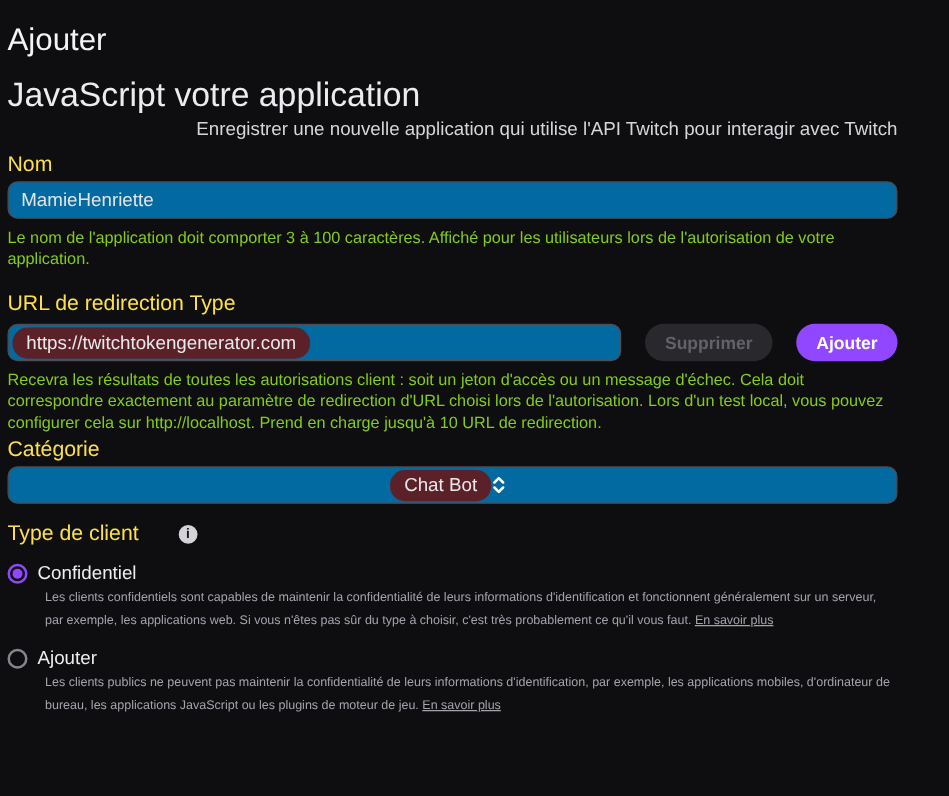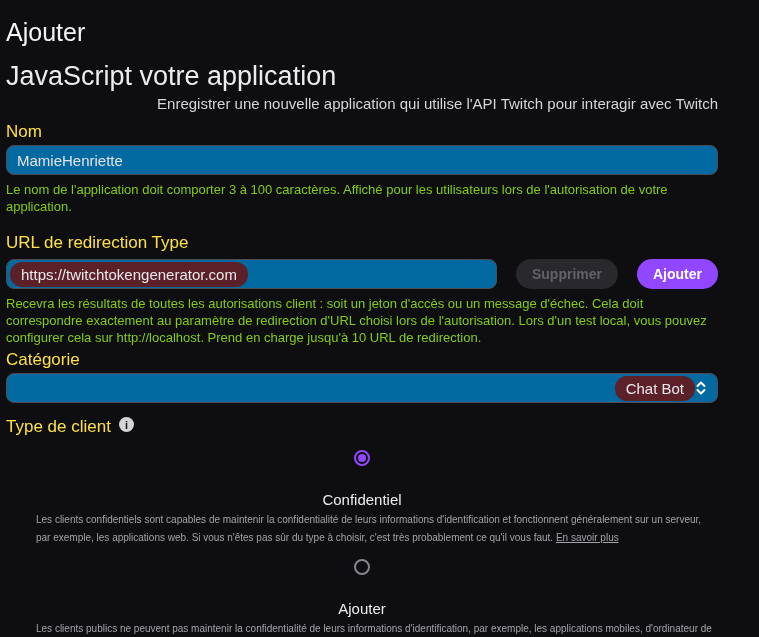--- a/index.html
+++ b/index.html
@@ -23,45 +23,45 @@
   .mt19{margin-top:4px;}
 
   .textfield{
     box-sizing:border-box;height:30px;margin-top:3px;
     border:1px solid #4c4c54;border-radius:8px;background:#0369a1;
     color:#e4e4e8;font-size:15px;padding:0 10px;
     display:flex;align-items:center;
   }
   input.textfield{width:712px;display:block;font-family:inherit;outline:none;}
   .url{width:535px;}
-  .select{width:712px;justify-content:flex-end;cursor:pointer;}
+  .select{width:712px;justify-content:center;cursor:pointer;}
 
   .hl{
     background:#5c2128;border-radius:12px;
     padding:4px 11px;margin-left:-7px;color:#e9e9ec;white-space:nowrap;
   }
 
   .help{margin:6px 0 0;font-size:13px;line-height:17px;color:#84cc16;max-width:712px;}
 
   .row{display:flex;align-items:flex-end;gap:19px;margin-top:3px;}
   .btn{
     height:30px;border:none;border-radius:15px;padding:0 16px;
     font-family:inherit;font-weight:700;font-size:14px;cursor:pointer;white-space:nowrap;
   }
   .btn.primary{background:#9147ff;color:#ffffff;}
   .btn.disabled{background:#28282d;color:#62626a;cursor:default;}
 
-  .lbl-row{display:flex;}
+  .lbl-row{display:flex;align-items:center;gap:24px;}
   .info{
     display:inline-flex;width:15px;height:15px;border-radius:50%;
     background:#d4d4d8;color:#141417;font-size:11px;font-weight:700;
     align-items:center;justify-content:center;margin-left:8px;cursor:pointer;
   }
 
-  .radio-opt{display:flex;align-items:center;gap:25px;margin-top:13px;flex-direction:column;}
+  .radio-opt{display:flex;align-items:center;gap:8px;margin-top:13px;}
   .radio{width:16px;height:16px;border-radius:50%;box-sizing:border-box;display:inline-block;cursor:pointer;flex:none;}
   .radio.checked{border:2px solid #9147ff;position:relative;}
   .radio.checked::after{content:"";position:absolute;inset:2px;background:#9147ff;border-radius:50%;}
   .radio.unchecked{border:2px solid #85858f;}
   .radio-label{font-size:15px;color:#ededf0;}
 
   .desc{margin:3px 0 0 30px;max-width:692px;font-size:10px;line-height:17.5px;color:#a3a3ac;}
   .link{color:#a3a3ac;text-decoration:underline;cursor:pointer;}
   .selicon{flex:none;}
 </style>

